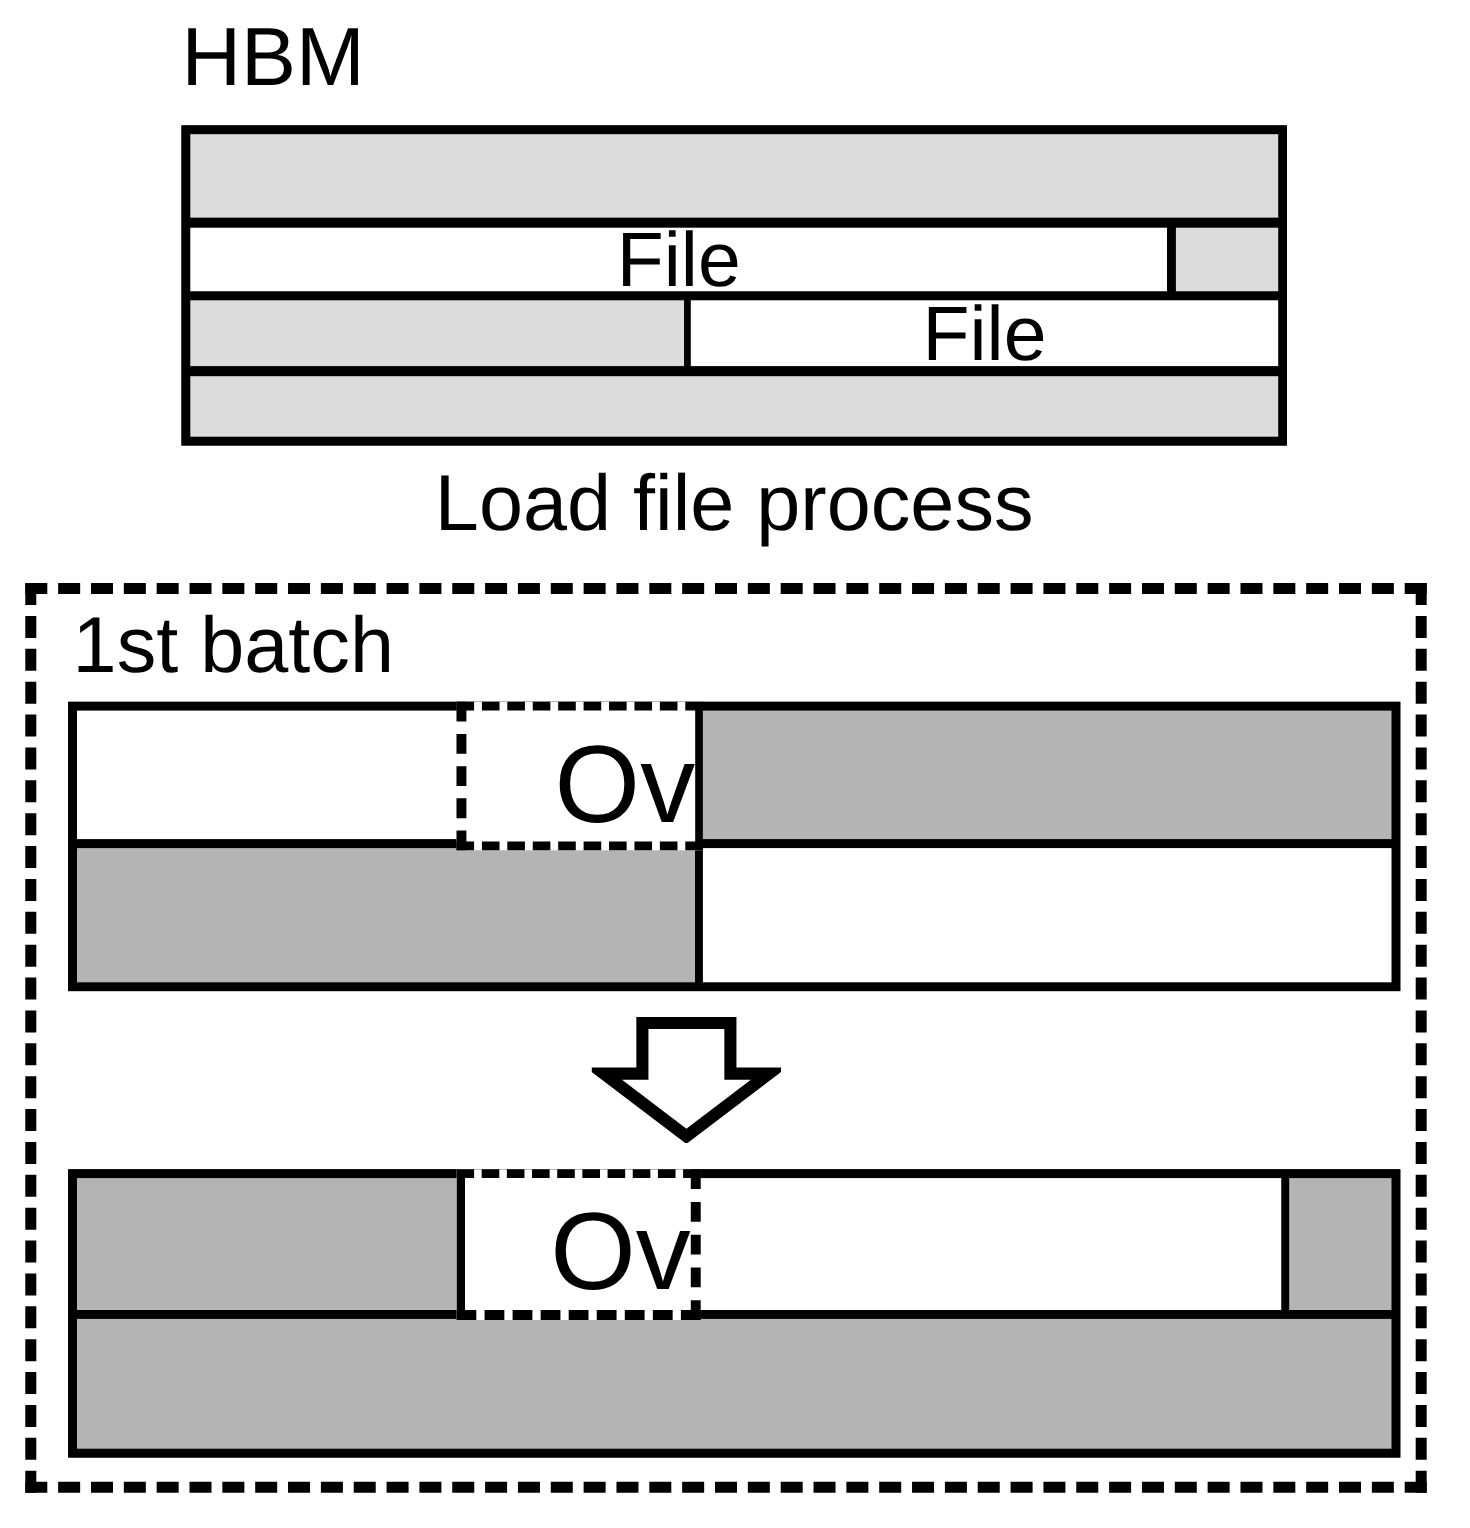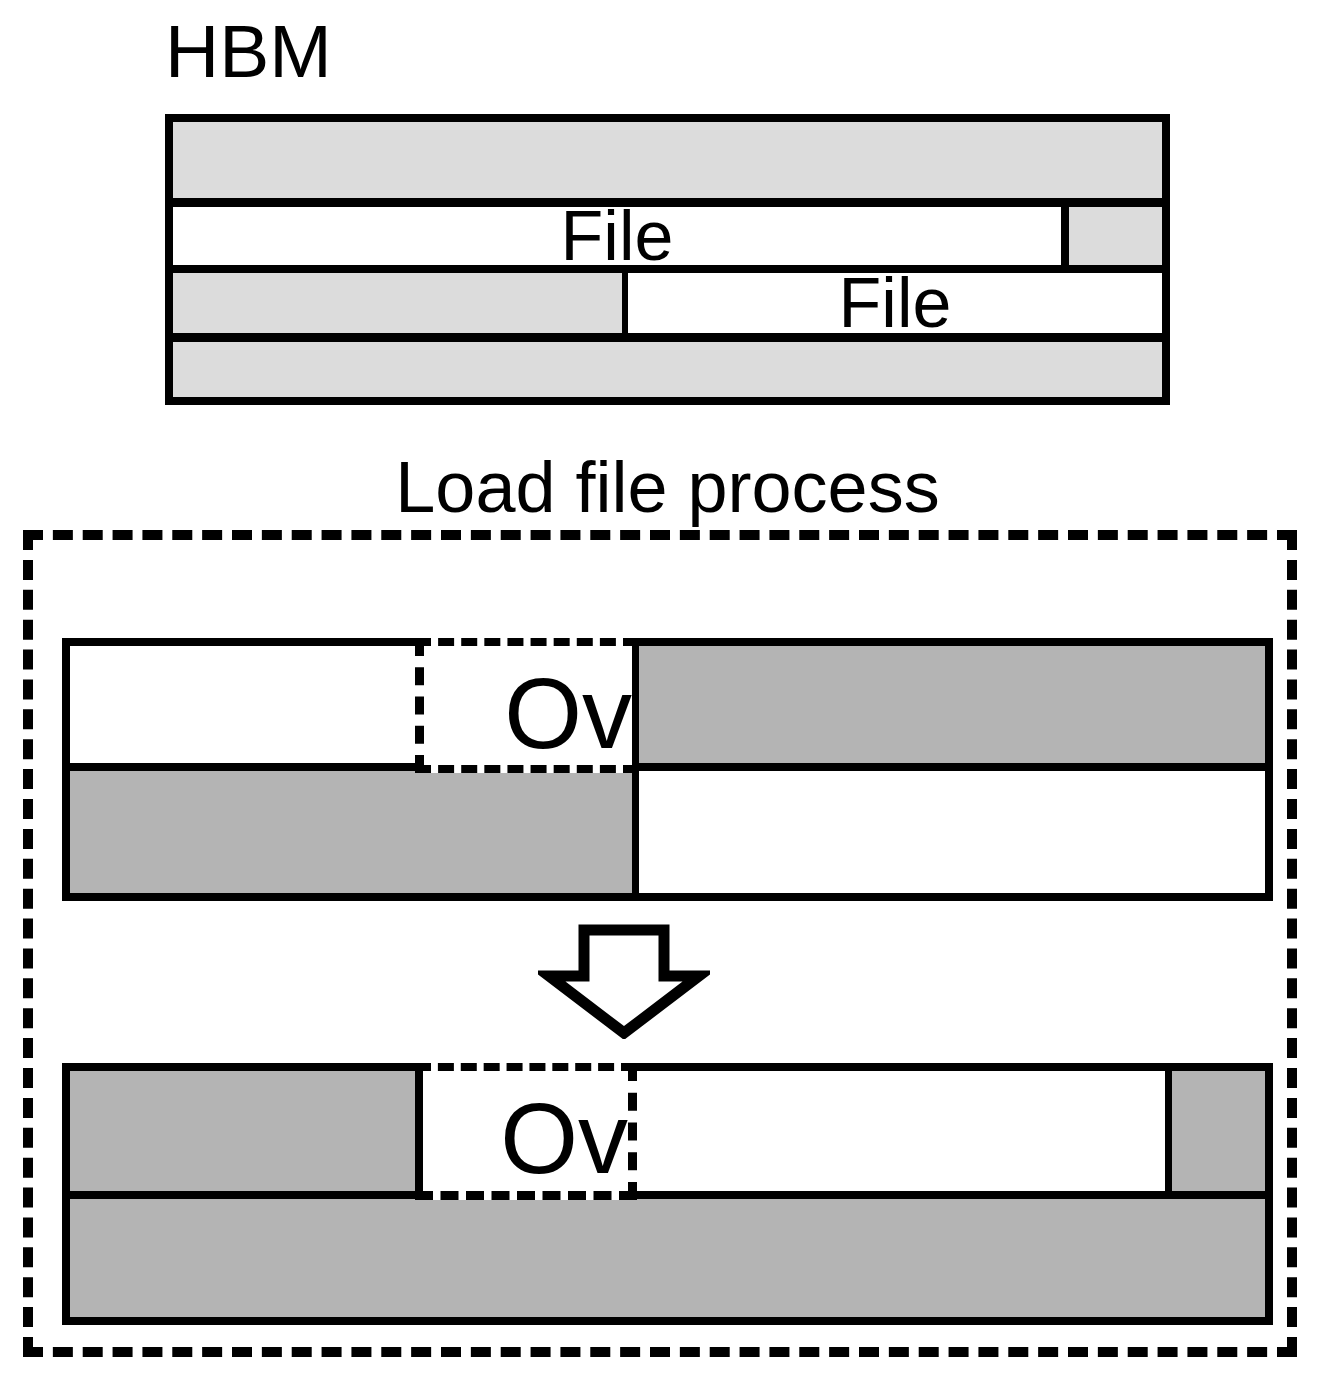--- a/index.html
+++ b/index.html
@@ -28,21 +28,21 @@
   .vdiv7{width:7px;background:#000;}
   .vdiv6{width:6px;background:#000;}
   .hbm-r3{height:60px;display:flex;}
   .hbm-r3-gray{width:449px;background:#dcdcdc;}
   .hbm-r3-white{flex:1;background:#fff;display:flex;align-items:center;justify-content:center;}
   .hbm-r4{flex:1;background:#dcdcdc;}
   .file-lbl{font-size:70px;line-height:58px;}
 
   
   .caption{left:165px;top:421px;width:1005px;text-align:center;
-    font-size:72px;line-height:74px;margin-top:29px;}
+    font-size:72px;line-height:74px;}
 
   
   .proc{left:23px;top:530px;width:1274px;height:827px;border:10px dashed #000;}
 
   .batch-lbl{font-size:72px;line-height:72px;}
   .l1batch{left:66px;top:551px;}
   .l2batch{left:62px;top:964px;}
 
   
   .bar{border:8px solid #000;display:flex;flex-direction:column;background:#000;}
@@ -101,20 +101,21 @@
       </div>
     </div>
     <div class="hsep9"></div>
     <div class="hbm-r4"></div>
   </div>
 
   <div class="abs lbl caption">Load file process</div>
 
   <div class="abs proc"></div>
 
+  <div class="abs lbl batch-lbl l1batch">1st batch</div>
 
   <div class="abs bar bar1">
     <div class="row b1r1">
       <div class="b1r1-white"></div>
       <div class="b1r1-gray"></div>
     </div>
     <div class="bsep"></div>
     <div class="row b1r2">
       <div class="b1r2-gray"></div>
       <div class="vdiv7"></div>

